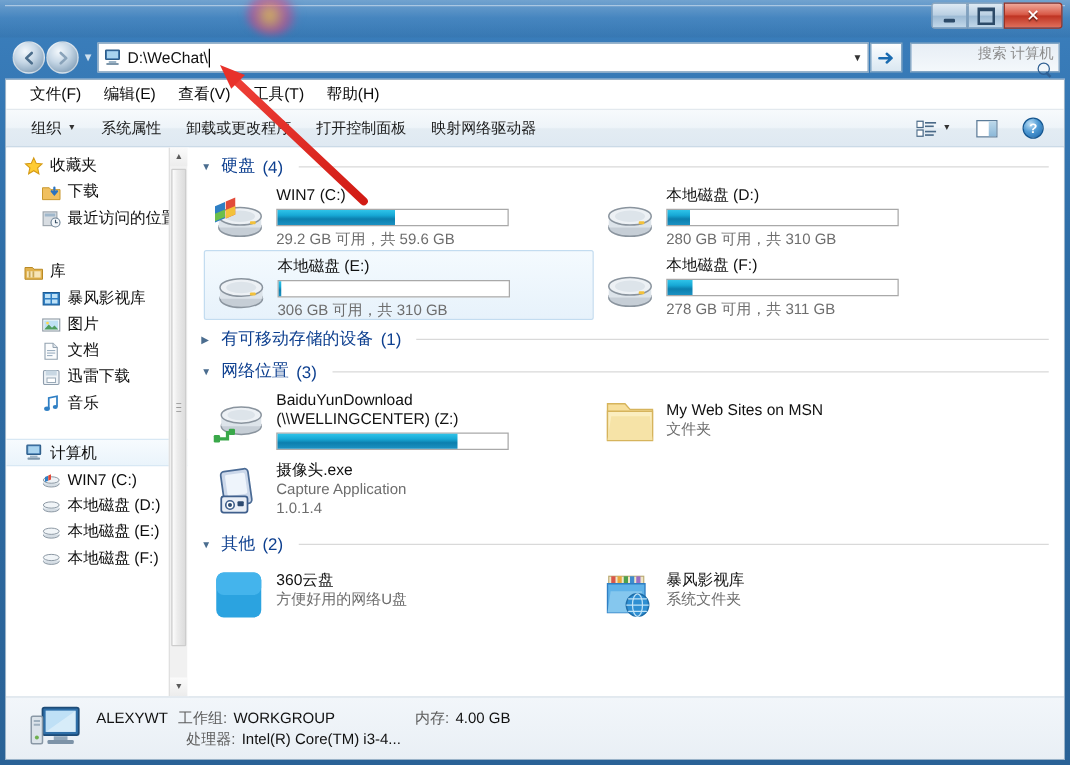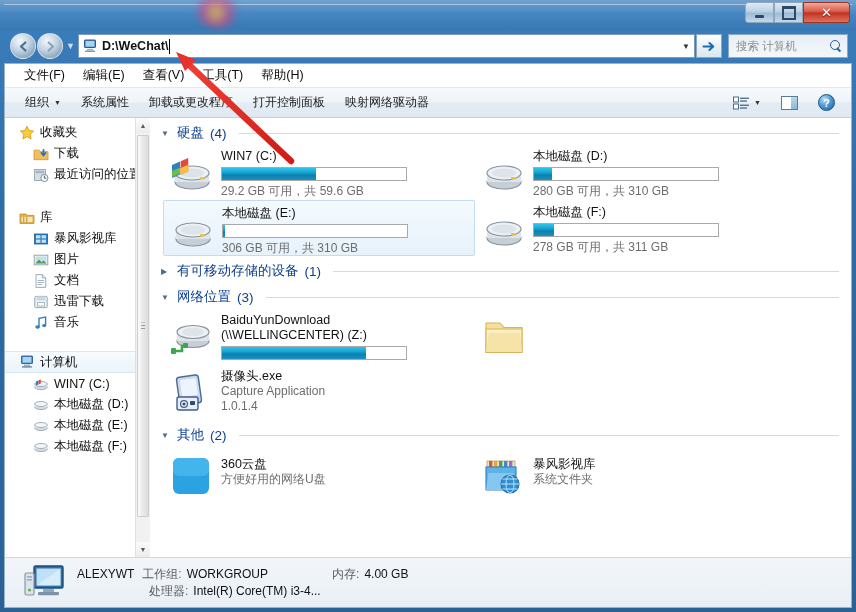--- a/index.html
+++ b/index.html
@@ -75,43 +75,44 @@
   }
   #addrbox {
     flex: 1; height: 24px; background: #fff;
     border: 1px solid #7a9cba;
     display: flex; align-items: center;
     padding-left: 3px;
     position: relative;
   }
   #addr-pc-icon { width: 16px; height: 14px; margin-right: 4px; position: relative; flex: none; }
   #addrtext {
-    font-size: 12.5px; color: #111; white-space: nowrap; font-weight: bold;
+    font-size: 12.5px; color: #111; white-space: nowrap;
   }
   #addrcaret-blink {
     display: inline-block; width: 1px; height: 15px; background: #000; margin-left: 1px;
     vertical-align: middle;
   }
   #addrdrop {
     position: absolute; right: 4px; top: 50%; transform: translateY(-50%);
     color: #333; font-size: 8px;
   }
   #gobtn {
     width: 26px; height: 24px; margin-left: 1px;
     background: linear-gradient(180deg,#fdfefe 0%, #eaf2f8 50%, #dae7f1 100%);
     border: 1px solid #86a8c4;
     display: flex; align-items: center; justify-content: center;
     color: #1c65a8; font-size: 14px; font-weight: bold;
   }
   #searchbox {
     width: 120px; height: 24px; margin-left: 6px; margin-right: 4px;
     background: linear-gradient(180deg,#e7eef5 0%, #f4f8fb 100%);
     border: 1px solid #8aa9c4;
-    display: flex; align-items: center; justify-content: space-between;
+    display: flex; align-items: flex-end; justify-content: space-between;
     padding: 0 4px 0 7px;
+    flex-direction: column;
   }
   #searchph { font-size: 11.5px; color: #8c8c8c; }
   .magnifier { position: relative; width: 13px; height: 13px; }
   .magnifier::before {
     content:""; position:absolute; left:0; top:0; width: 8px; height: 8px;
     border: 1.6px solid #2f5f92; border-radius: 50%;
   }
   .magnifier::after {
     content:""; position:absolute; left:7px; top:7px; width: 5px; height: 1.6px;
     background: #2f5f92; transform: rotate(45deg); transform-origin: left center;
@@ -653,20 +654,24 @@
           </div>
 
           <div class="tile">
             <span class="bigicon">
               <svg width="46" height="42" viewBox="0 0 46 42">
                 <path d="M5 6 h14 l4 4.5 h18 v25 H5 Z" fill="#f7df9b" stroke="#d6b45c" stroke-width="1.1"></path>
                 <path d="M5 12 h36 v23 H5 Z" fill="#fbeec0" stroke="#d6b45c" stroke-width="1.1"></path>
                 <path d="M5 35 h36 l-2 -19 H8 Z" fill="#f6e3a7"></path>
               </svg>
             </span>
+            <div class="info">
+              <div class="tname" style="margin-top:8px">My Web Sites on MSN</div>
+              <div class="tsub">文件夹</div>
+            </div>
           </div>
 
           <div class="tile">
             <span class="bigicon">
               <svg width="46" height="42" viewBox="0 0 46 42">
                 <rect x="9" y="3" width="22" height="28" rx="3" fill="#ccd8ea" stroke="#4b6b95" stroke-width="1.4" transform="rotate(-8 20 17)"></rect>
                 <rect x="12" y="6" width="16" height="17" rx="1.4" fill="#eef4fb" transform="rotate(-8 20 15)"></rect>
                 <rect x="8" y="24" width="21" height="13" rx="2" fill="#e9eef6" stroke="#3f5f8c" stroke-width="1.4"></rect>
                 <circle cx="15" cy="31" r="3.4" fill="#fff" stroke="#3f5f8c" stroke-width="1.3"></circle>
                 <circle cx="15" cy="31" r="1.6" fill="#2d4a70"></circle>

